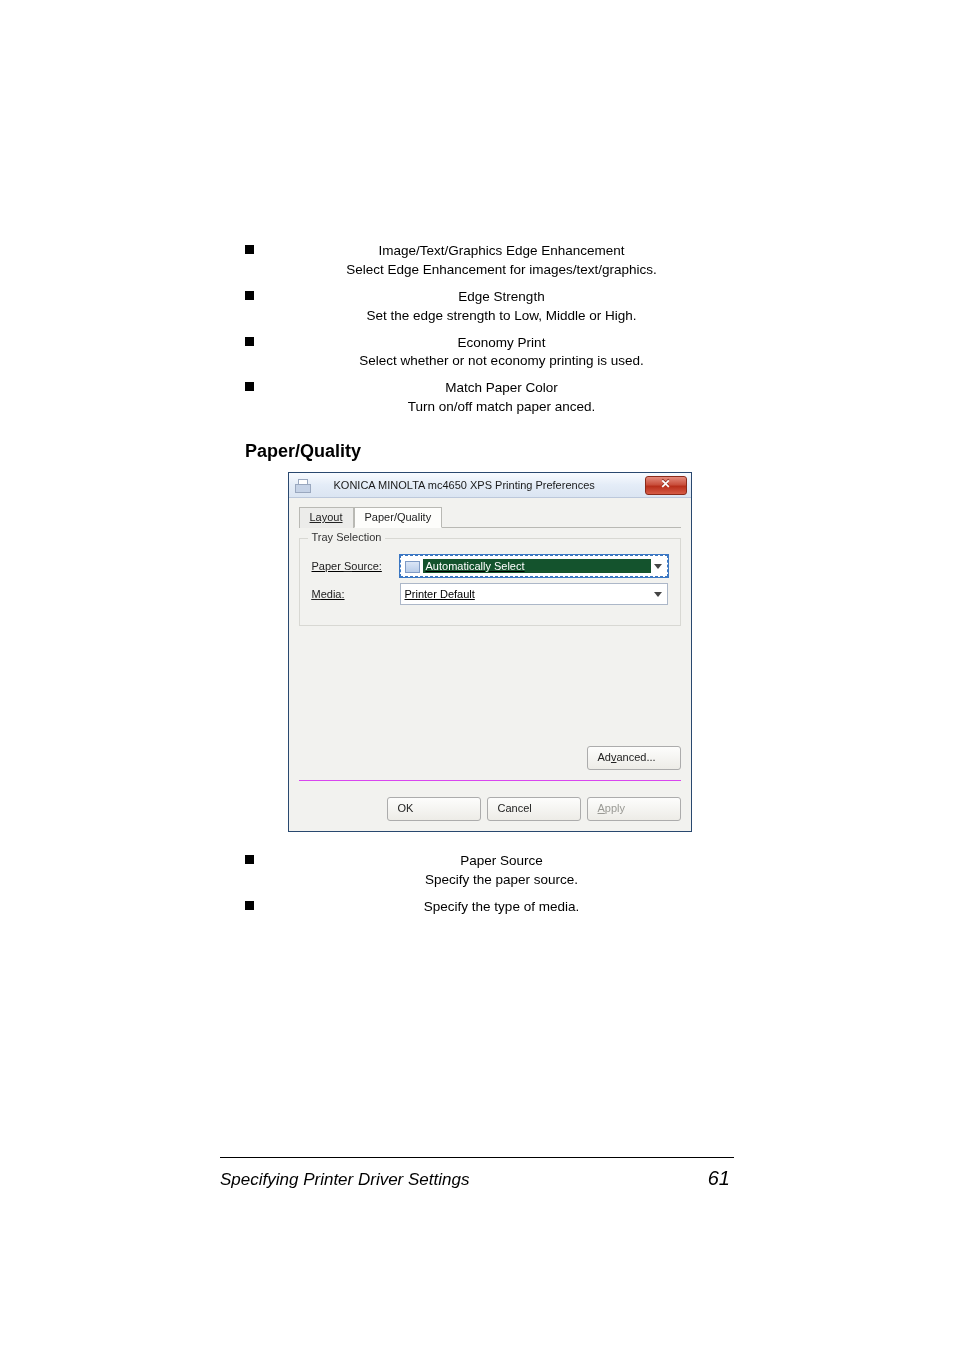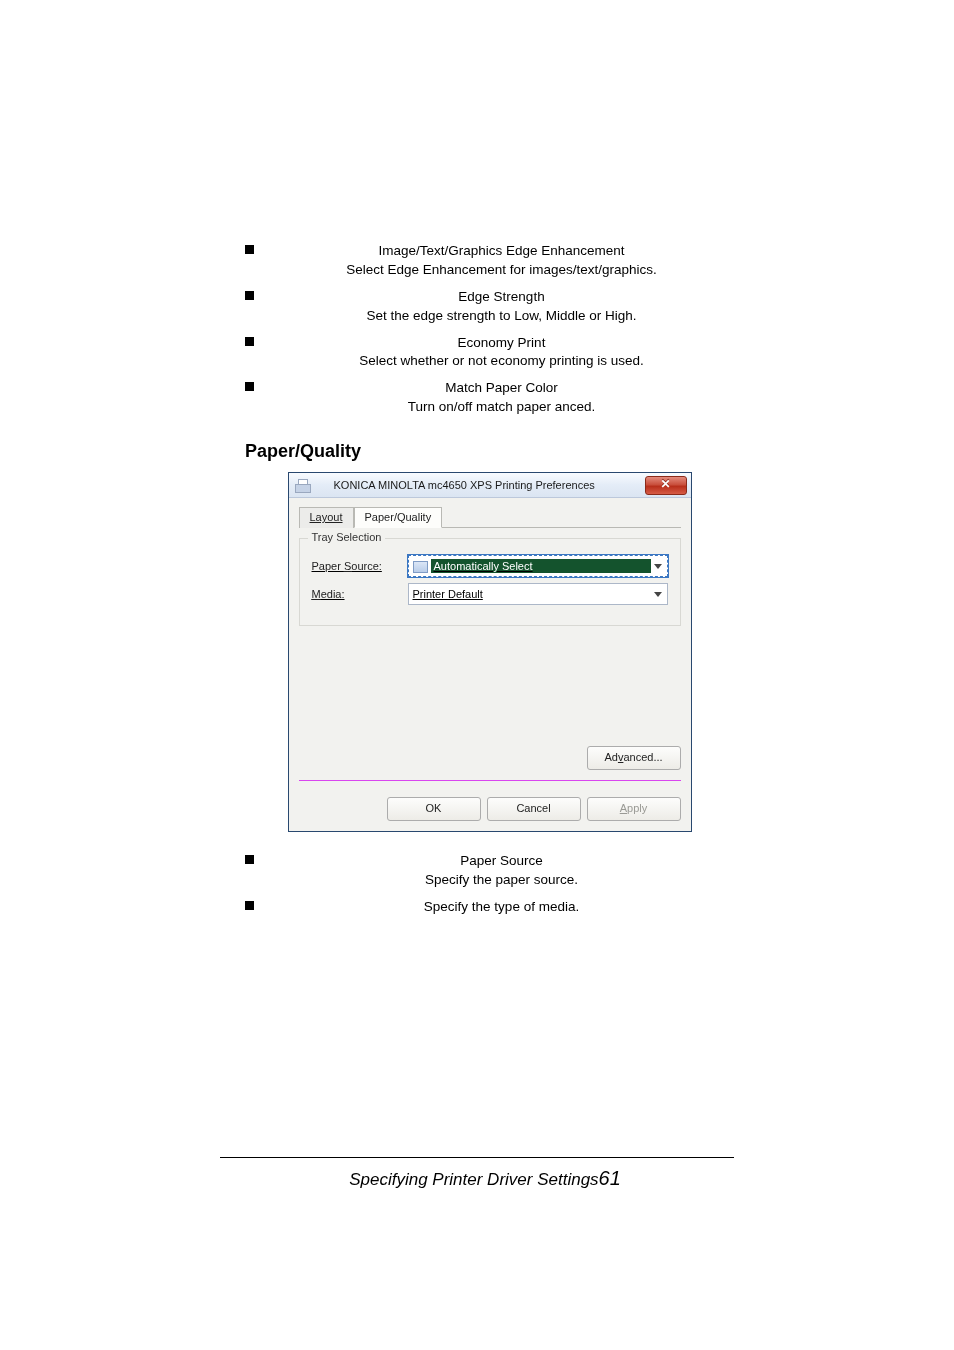--- a/index.html
+++ b/index.html
@@ -157,21 +157,21 @@
     padding: 0 4px;
     font-size: 11px;
     color: #333;
   }
   .field-row {
     display: flex;
     align-items: center;
     margin: 6px 0;
   }
   .field-label {
-    width: 96px;
+    width: 88px;
     font-size: 11px;
     color: #222;
   }
   .field-label .u { text-decoration: underline; }
   .combo {
     flex: 1;
     display: flex;
     align-items: center;
     border: 1px solid #acb7c8;
     background: #fff;
@@ -219,21 +219,21 @@
     margin-bottom: 10px;
   }
   .btn {
     min-width: 72px;
     height: 22px;
     background: linear-gradient(#fdfdfc,#edece7);
     border: 1px solid #acacac;
     border-radius: 3px;
     font-size: 11px;
     color: #222;
-    text-align: center;
+    text-align: left;
     line-height: 20px;
     padding: 0 10px;
     margin-left: 6px;
   }
   .btn.disabled {
     color: #9a9a95;
   }
   .btn .u { text-decoration: underline; }
   .dialog-footer {
     border-top: 1px solid #d946ef;
@@ -245,24 +245,24 @@
   .page-divider {
     position: absolute;
     left: 220px;
     right: 220px;
     bottom: 192px;
     border-top: 1px solid #000;
   }
   .page-footer {
     position: absolute;
     left: 220px;
-    right: 204px;
+    right: 224px;
     bottom: 160px;
     display: flex;
-    justify-content: center;
+    justify-content: space-between;
     align-items: baseline;
     font-style: italic;
   }
   .page-footer .ftitle {
     font-size: 17px;
   }
   .page-footer .pnum {
     font-size: 20px;
   }
 </style>

